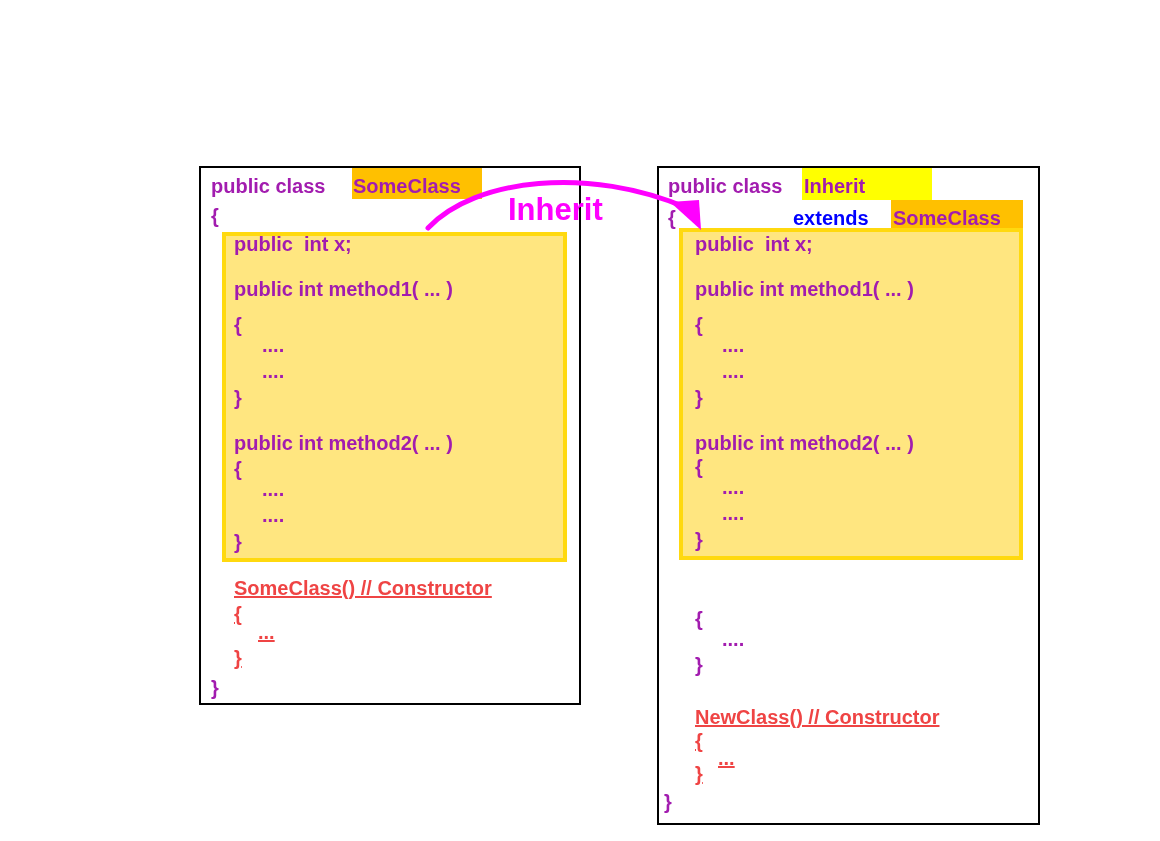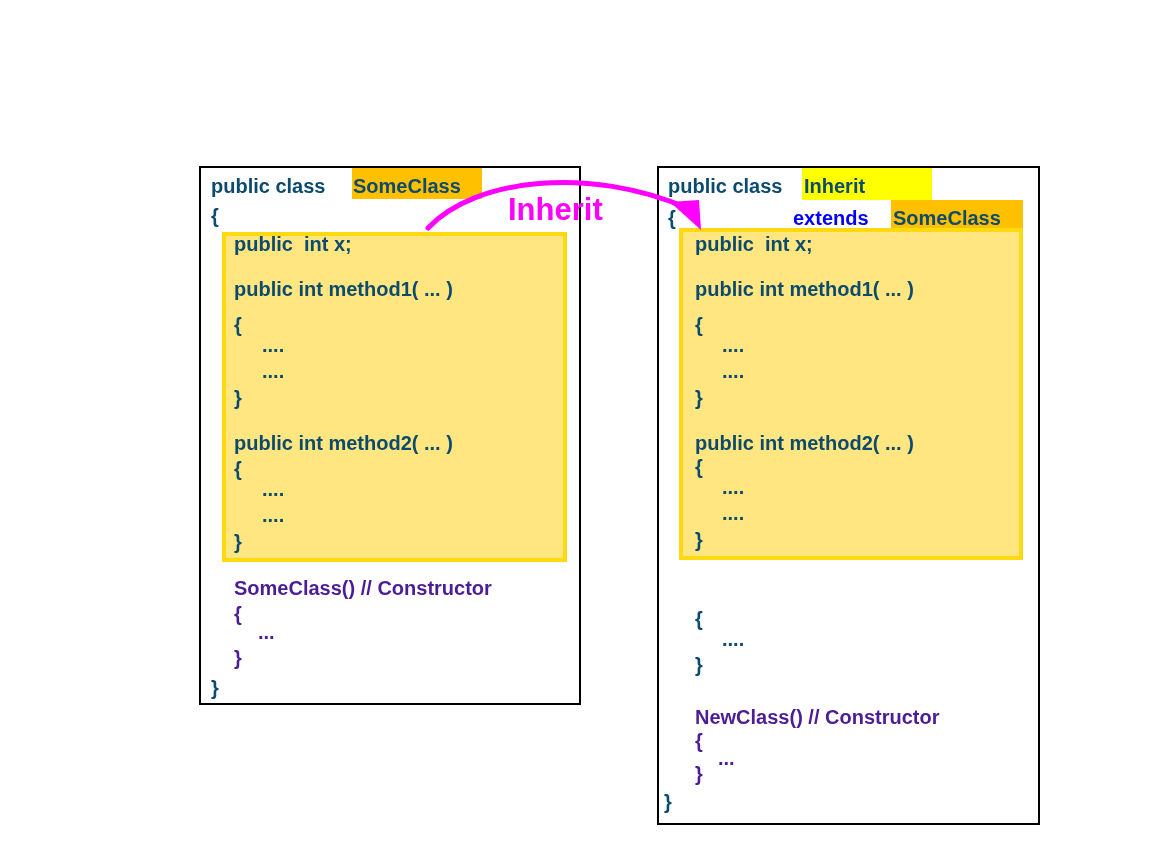--- a/index.html
+++ b/index.html
@@ -58,26 +58,26 @@
     width: 344px;
     height: 332px;
   }
 
   
   .code {
     position: absolute;
     font-family: "Liberation Sans", sans-serif;
     font-size: 20px;
     font-weight: bold;
-    color: #0c4a6e;
+    color: #a21caf;
     white-space: pre;
     line-height: 1;
     letter-spacing: 0px;
   }
-  .code.red   { color: #4c1d95; }
+  .code.red   { color: #ef4444; text-decoration: underline; }
   .code.blue  { color: #0000FF; text-align: right; }
 
   
   .hl {
     position: absolute;
     z-index: 0;
   }
   .hl-gold   { background: #FFC000; }
   .hl-yellow { background: #FFFF00; }
 

